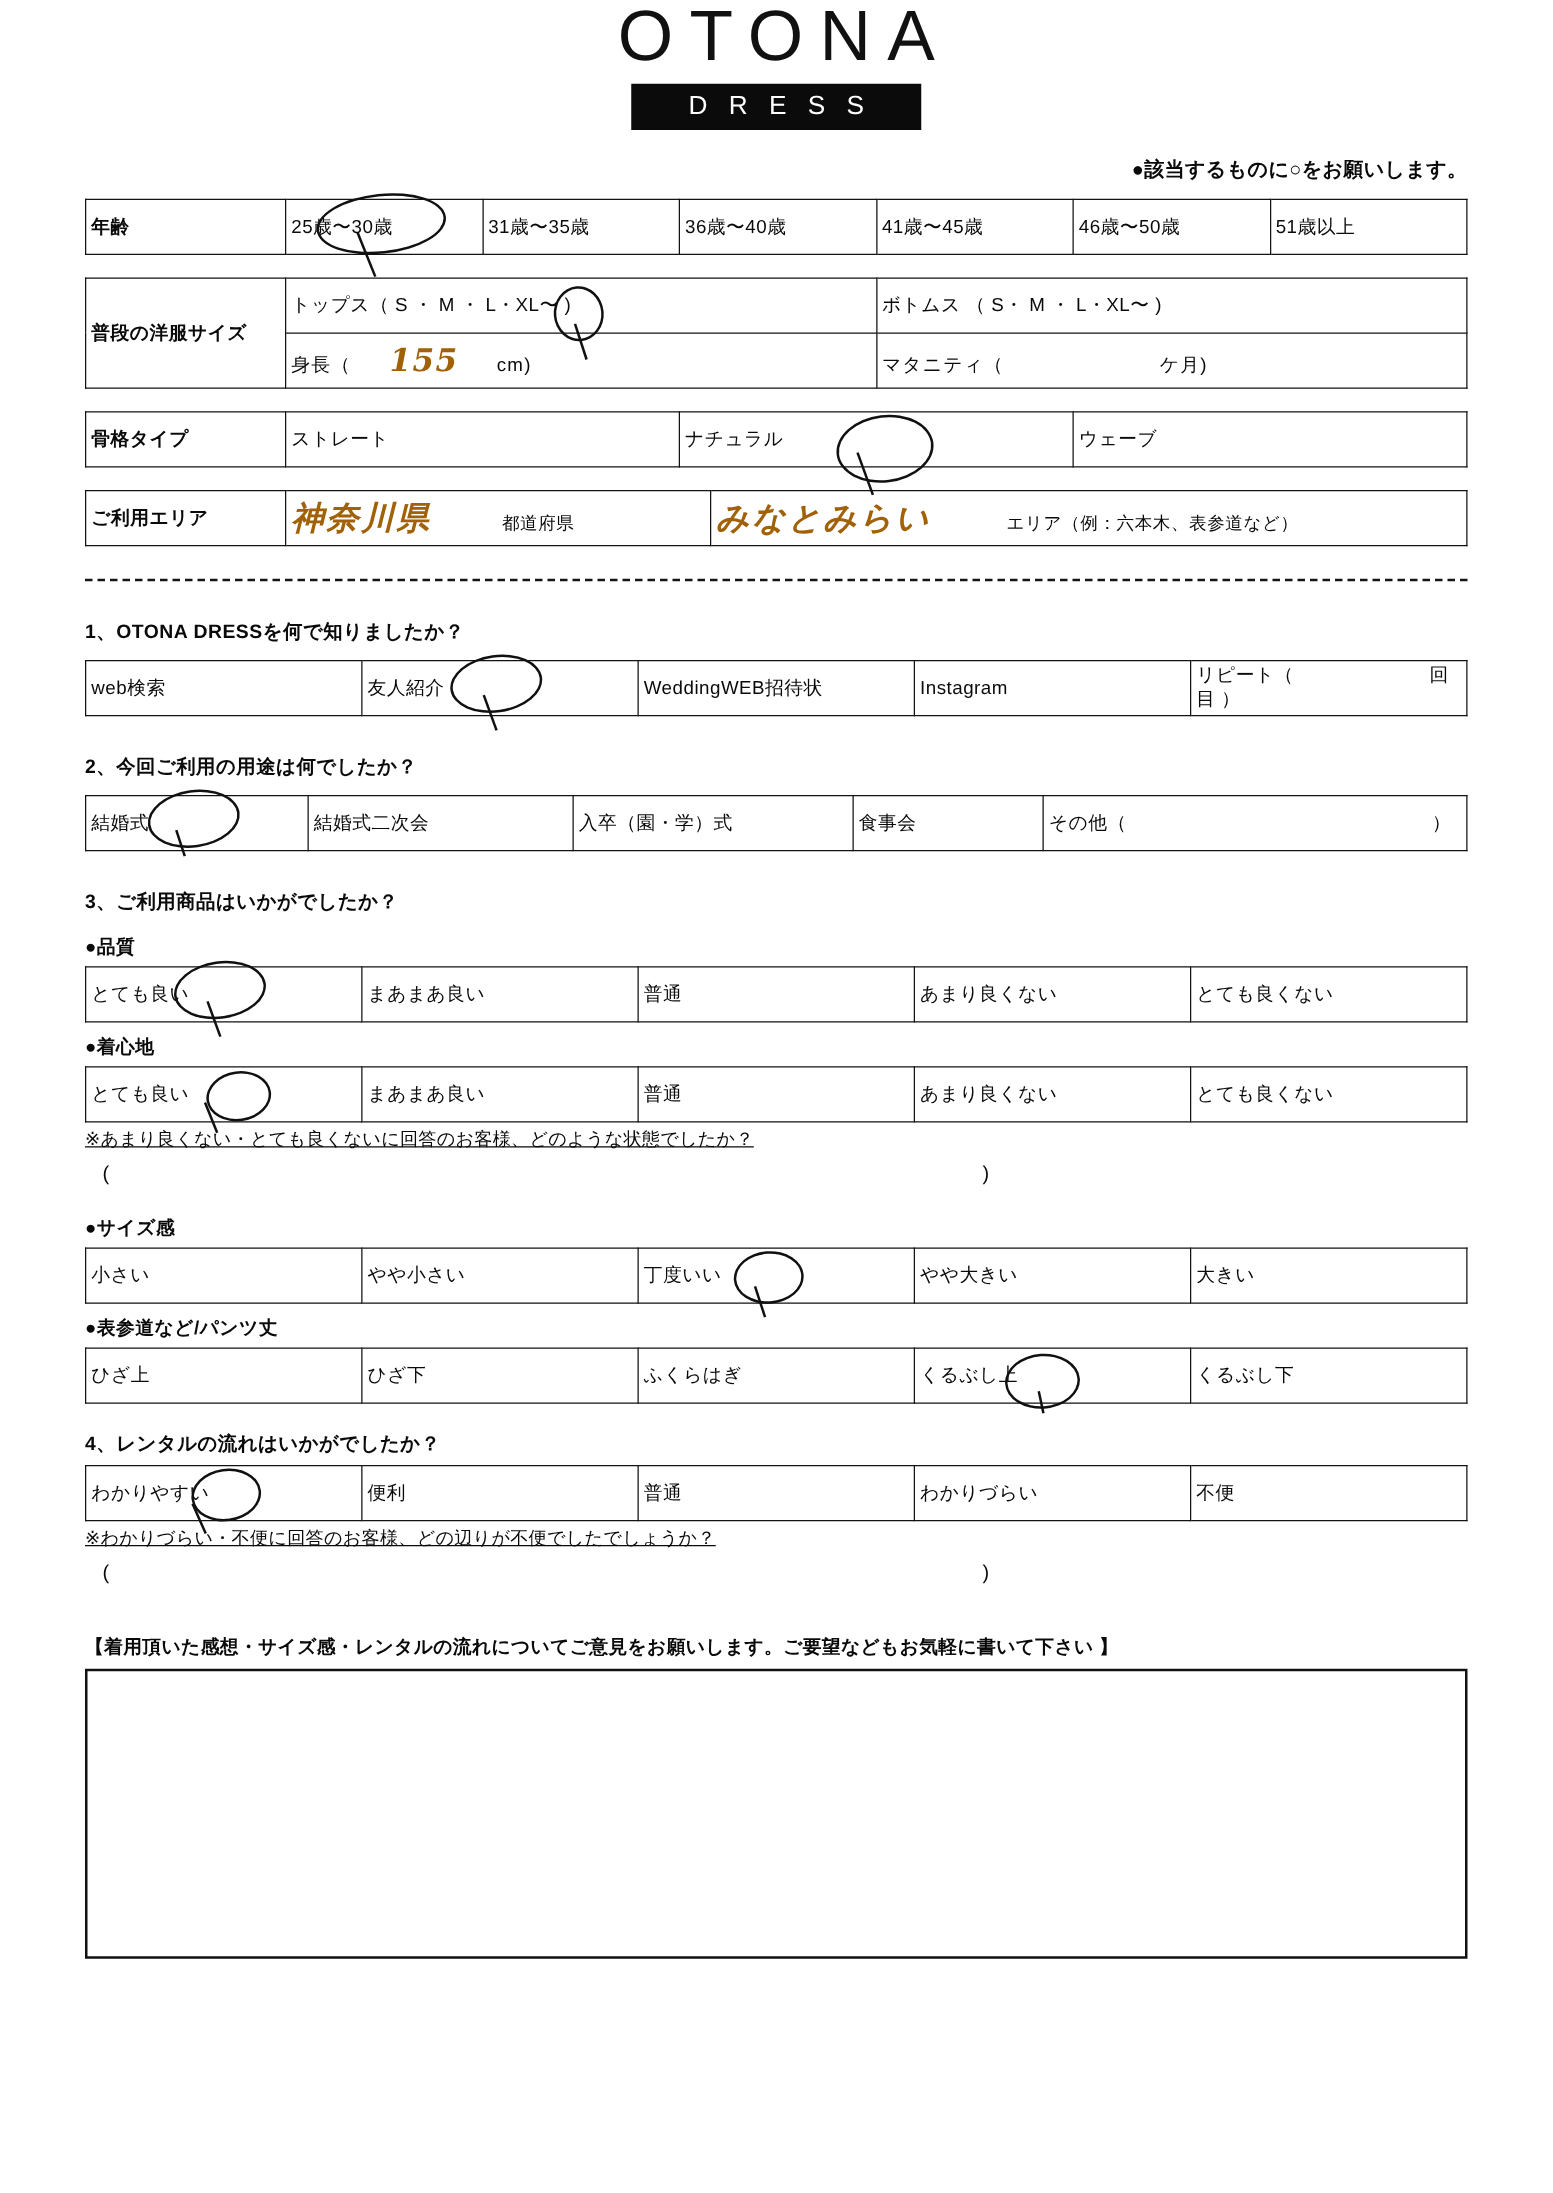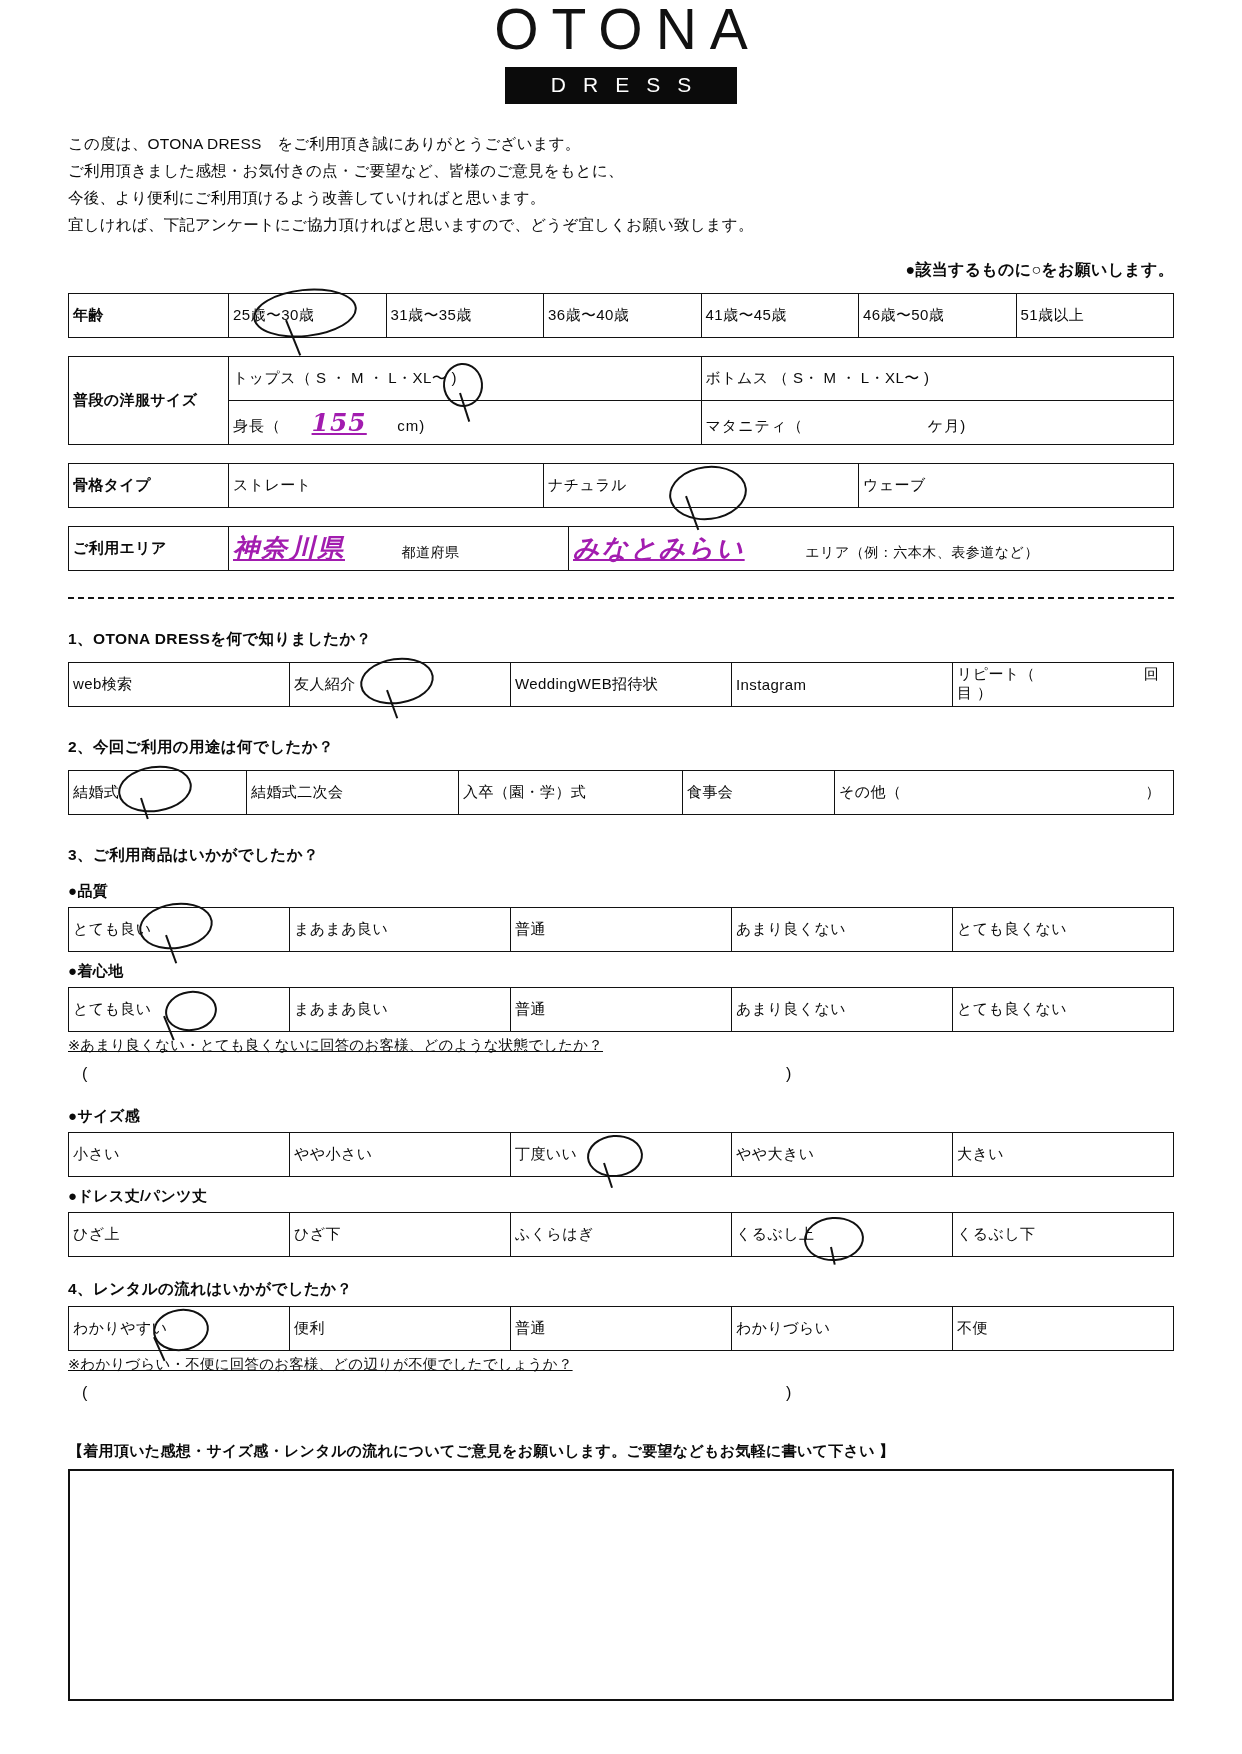--- a/index.html
+++ b/index.html
@@ -118,22 +118,21 @@
     border-top: 2.5px dashed #151515;
     margin: 26px 0 6px 0;
     height: 0;
   }
 
   
   .hand {
     font-family: "DejaVu Serif", serif;
     font-style: italic;
     font-weight: bold;
-    color: #a21caf;
-    text-decoration: underline;
+    color: #a16207;
   }
   .hw-text {
     font-size: 26px;
     letter-spacing: 2px;
   }
   .hw-num {
     font-size: 25px;
     letter-spacing: 1px;
   }
 
@@ -202,26 +201,20 @@
 </head>
 <body>
 
 <div class="page">
 
   <div class="logo-wrap">
     <div class="logo-main">OTONA</div>
     <div class="logo-sub">DRESS</div>
   </div>
 
-  <div class="intro">
-    <div>この度は、OTONA DRESS　をご利用頂き誠にありがとうございます。</div>
-    <div>ご利用頂きました感想・お気付きの点・ご要望など、皆様のご意見をもとに、</div>
-    <div>今後、より便利にご利用頂けるよう改善していければと思います。</div>
-    <div>宜しければ、下記アンケートにご協力頂ければと思いますので、どうぞ宜しくお願い致します。</div>
-  </div>
 
   <div class="bullet-head">●該当するものに○をお願いします。</div>
 
   <table class="grid">
     <tbody>
         <tr>
       <td class="rowlabel" style="width:160px">年齢</td>
       <td>
         <span>25歳〜30歳</span>
         <span class="circle circ-md"></span>
@@ -388,21 +381,21 @@
         <span>丁度いい</span>
         <span class="circle" style="width:56px;height:42px;left:calc(50% - 34px);top:2px;transform:rotate(-4deg);"></span>
         <span class="tail" style="height:26px;left:calc(50% - 18px);top:30px;transform:rotate(-18deg);"></span>
       </td>
       <td><span>やや大きい</span></td>
       <td><span>大きい</span></td>
     </tr>
   </tbody>
     </table>
 
-  <div class="sub-title" style="margin-top:10px">●ドレス丈/パンツ丈</div>
+  <div class="sub-title" style="margin-top:10px">●表参道など/パンツ丈</div>
   <table class="grid" style="margin-top:6px">
     <tbody>
         <tr>
       <td><span>ひざ上</span></td>
       <td><span>ひざ下</span></td>
       <td><span>ふくらはぎ</span></td>
       <td>
         <span>くるぶし上</span>
         <span class="circle" style="width:60px;height:44px;left:calc(50% - 38px);top:4px;transform:rotate(-4deg);"></span>
         <span class="tail" style="height:18px;left:calc(50% - 12px);top:34px;transform:rotate(-12deg);"></span>

